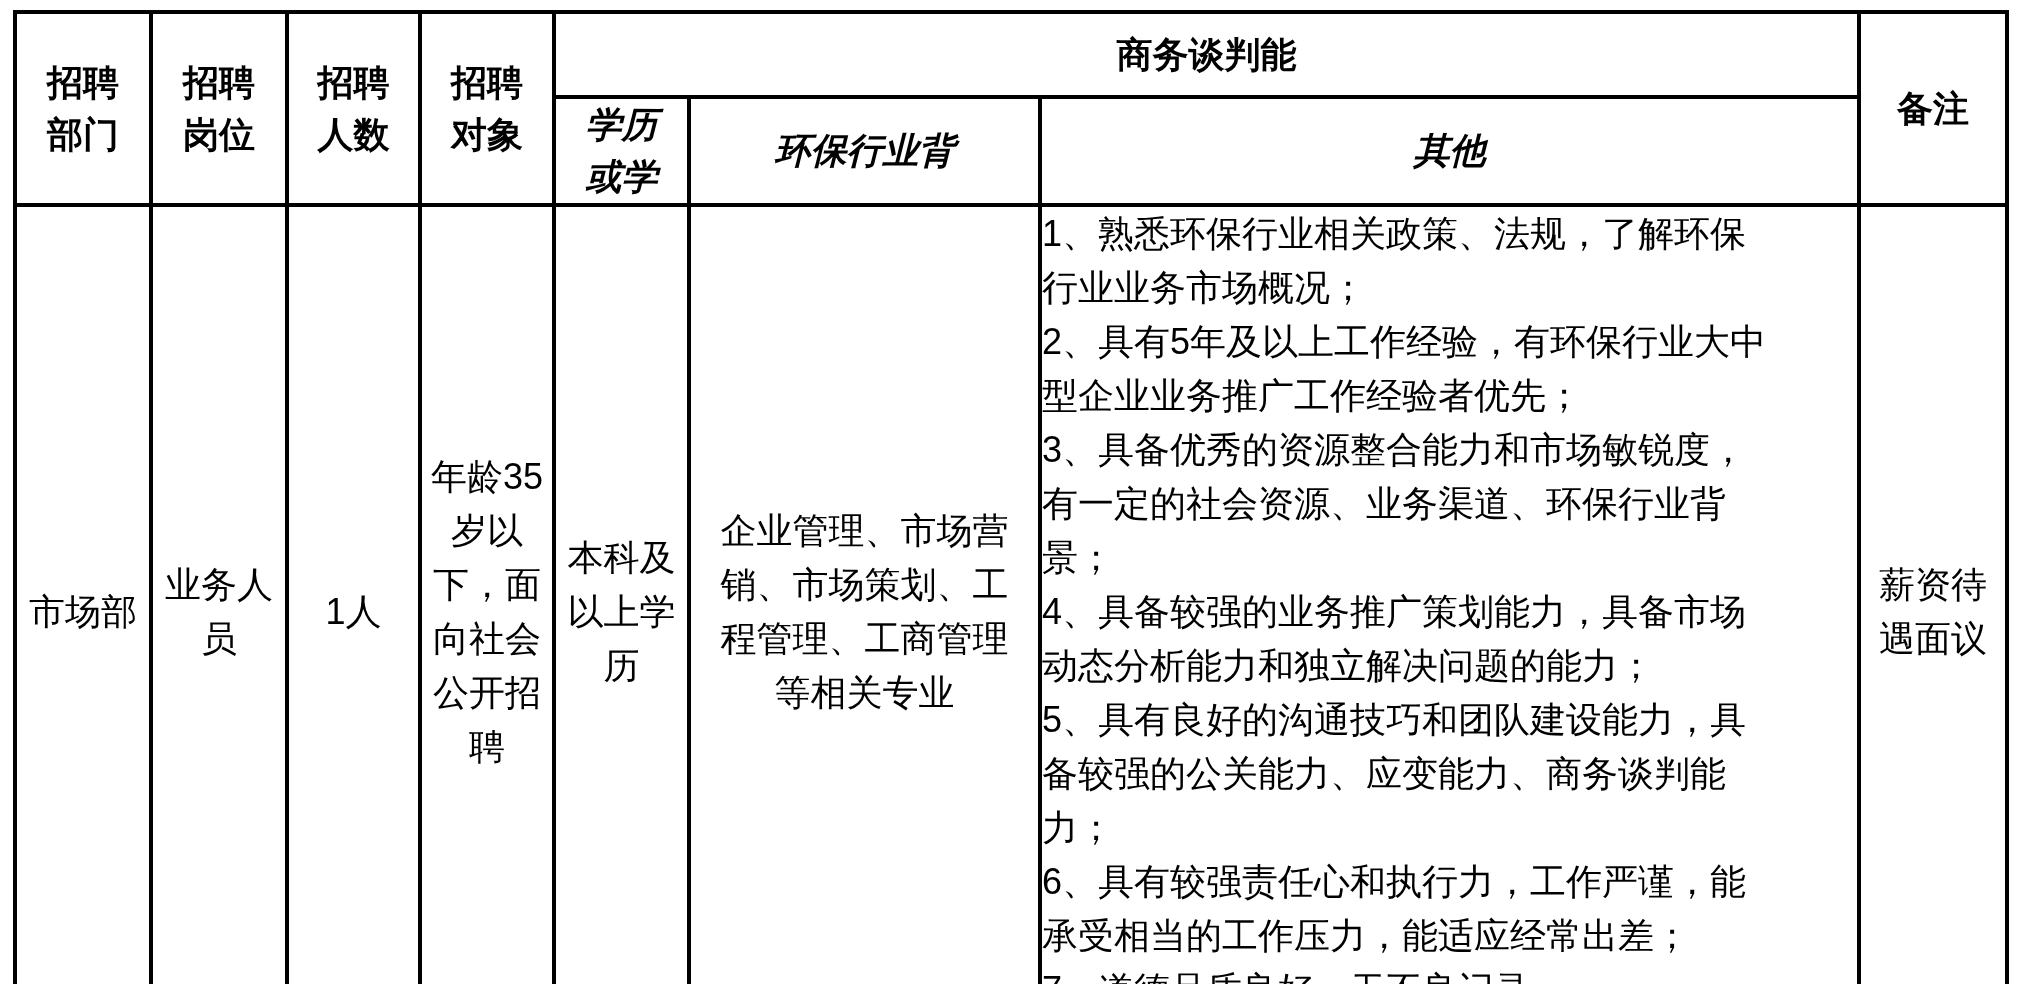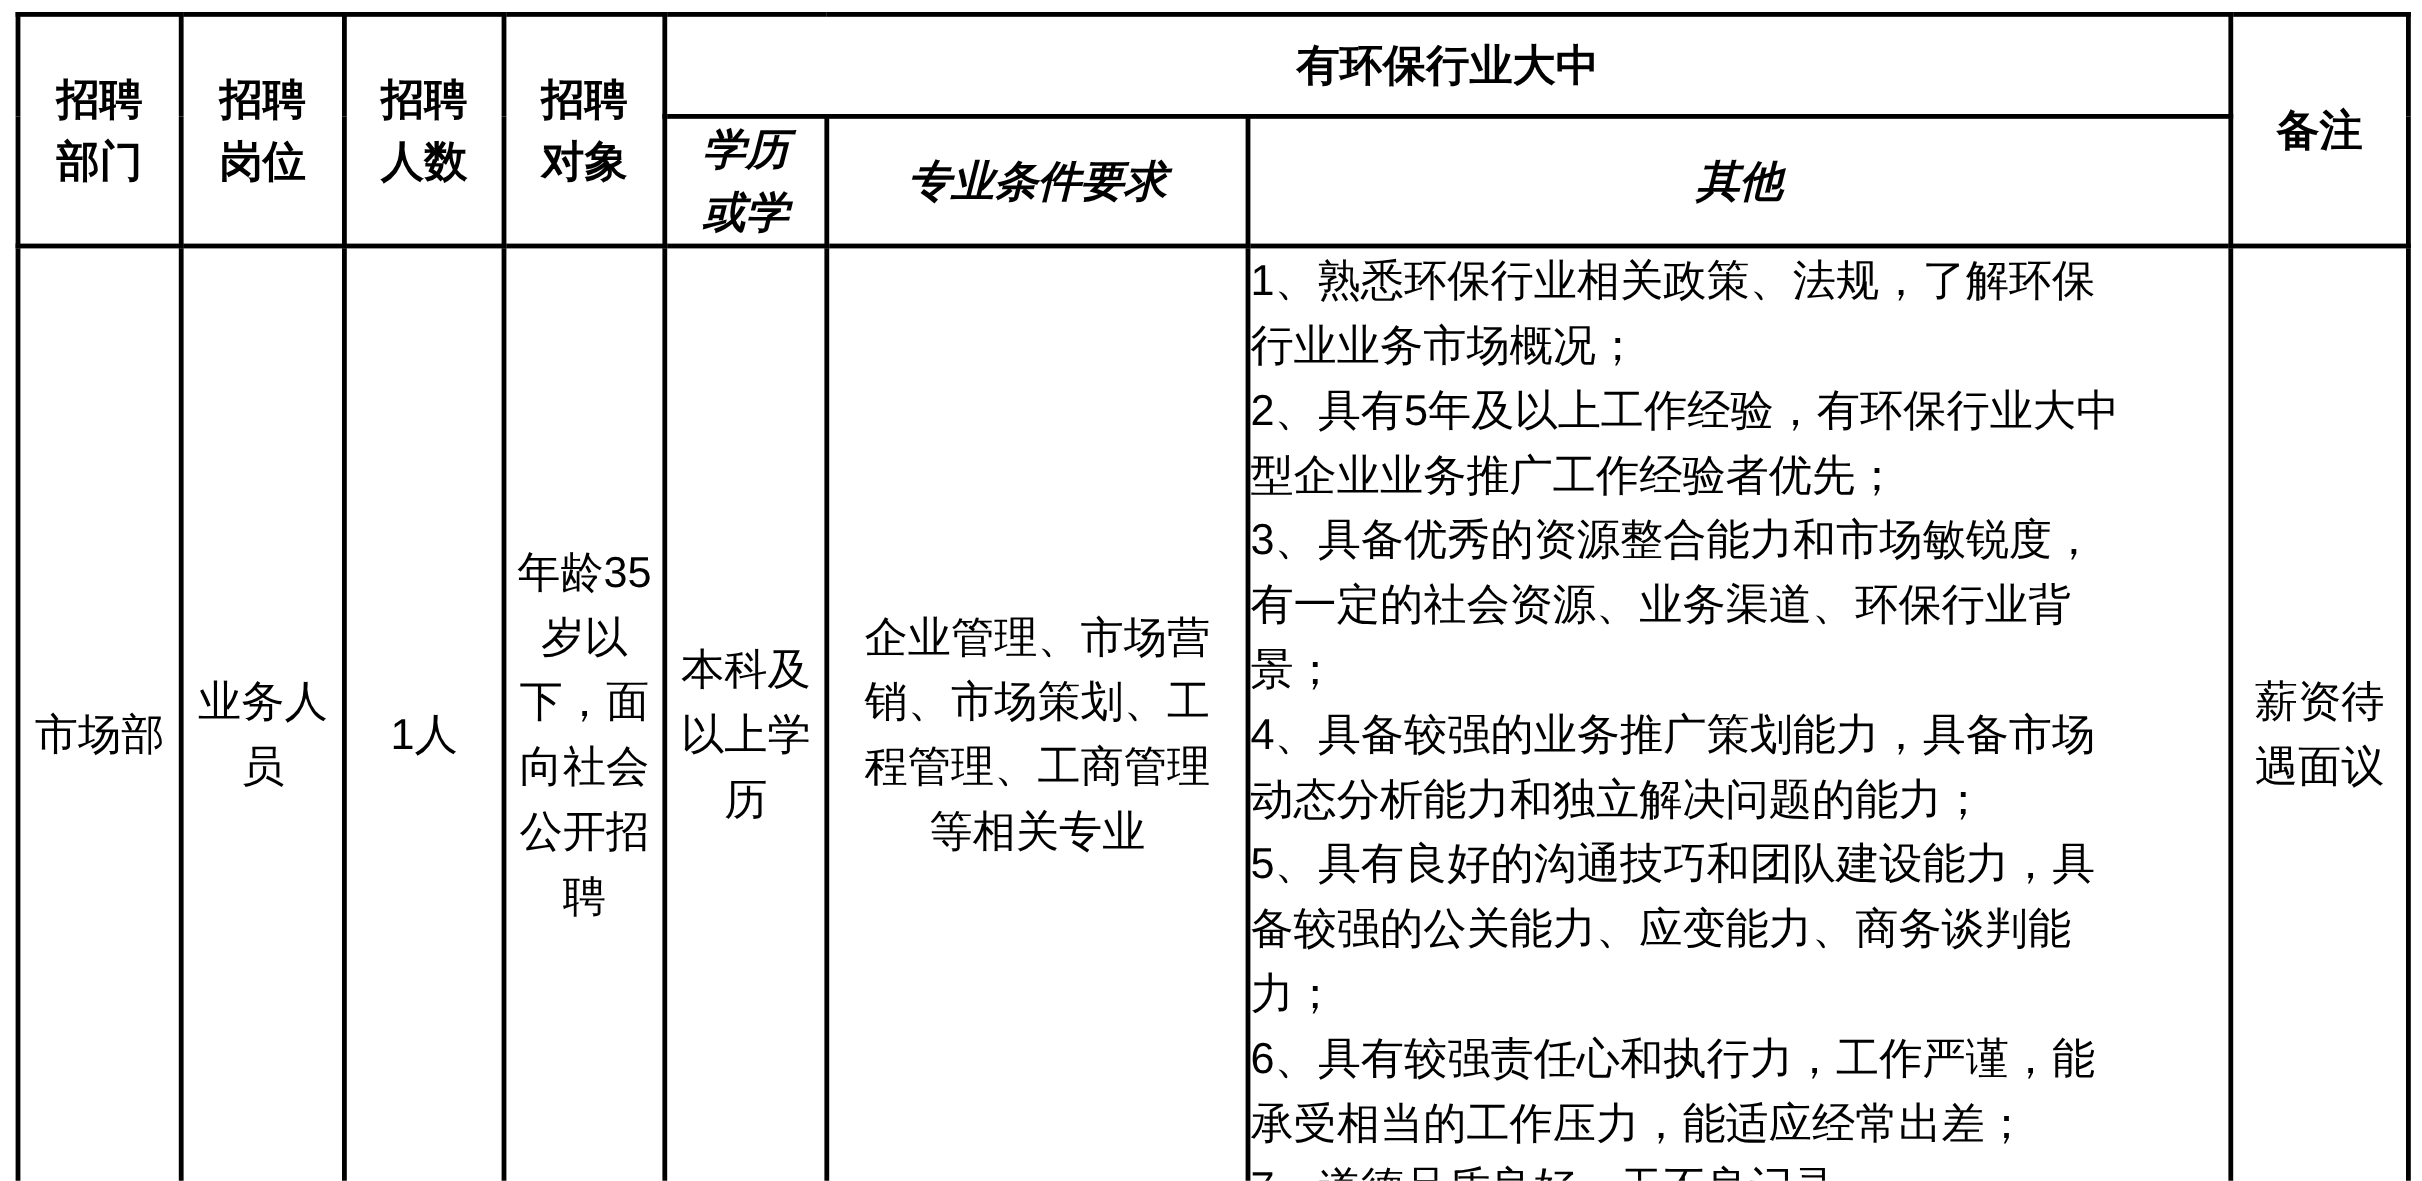--- a/index.html
+++ b/index.html
@@ -78,27 +78,27 @@
   <tbody>
     <tr class="hdr row-group">
       <td rowspan="2">招聘
 部门</td>
       <td rowspan="2">招聘
 岗位</td>
       <td rowspan="2">招聘
 人数</td>
       <td rowspan="2">招聘
 对象</td>
-      <td colspan="3">有环保行业大中</td>
+      <td colspan="3">商务谈判能</td>
       <td rowspan="2">备注</td>
     </tr>
     <tr class="hdr row-sub">
       <td class="cell-edu-hdr">学历
 或学</td>
-      <td>专业条件要求</td>
+      <td>环保行业背</td>
       <td>其他</td>
     </tr>
     <tr class="row-data">
       <td>市场部</td>
       <td>业务人
 员</td>
       <td>1人</td>
       <td>年龄35
 岁以
 下，面

